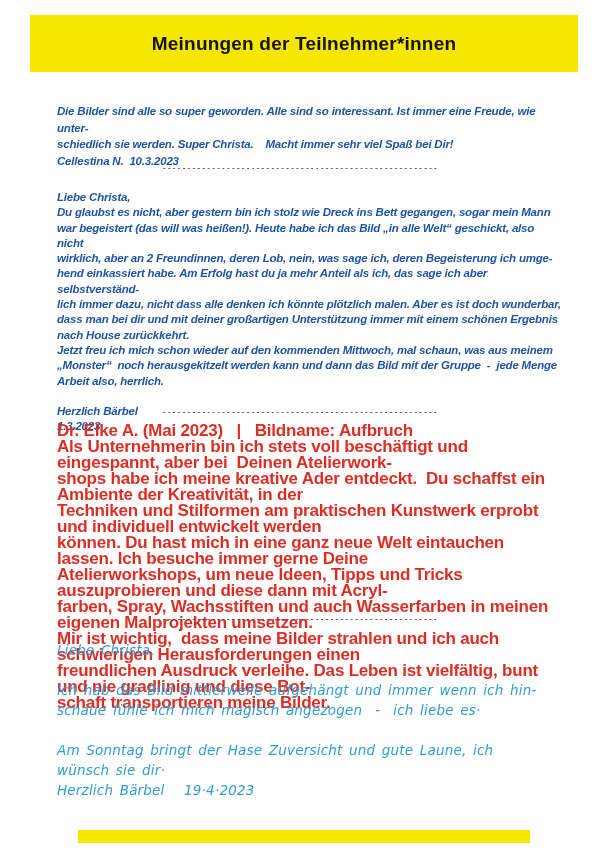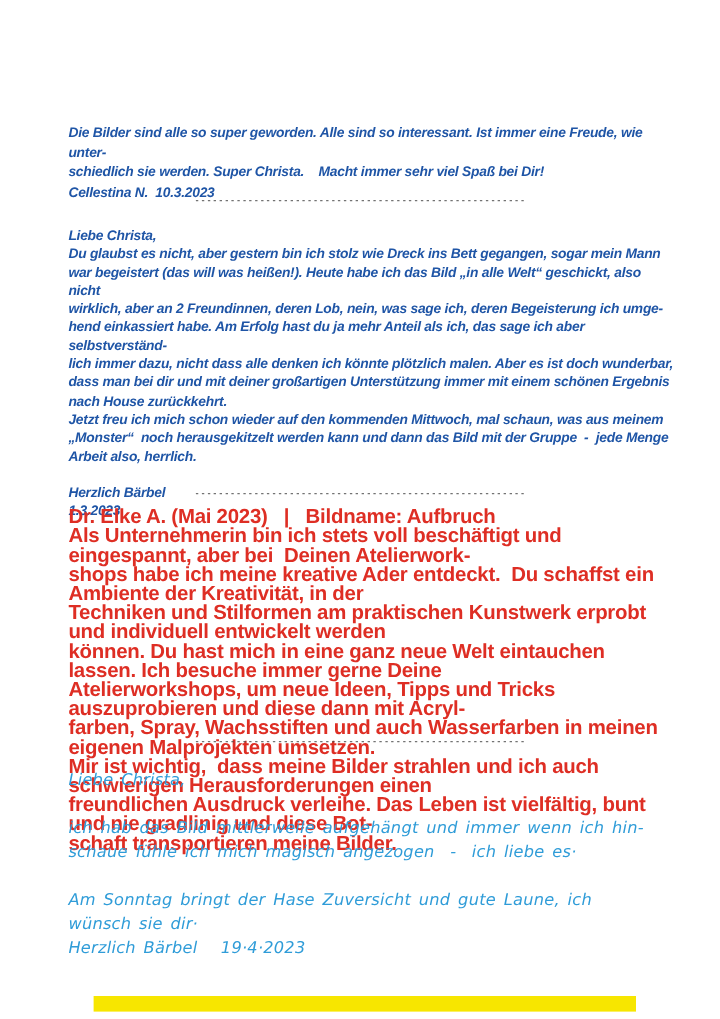--- a/index.html
+++ b/index.html
@@ -75,20 +75,23 @@
     left:78px;top:830px;
     width:452px;height:13px;
     background:#F7E600;
   }
 </style>
 </head>
 <body>
 
 <div class="page">
 
+  <div class="banner">
+    <span class="title">Meinungen der Teilnehmer*innen</span>
+  </div>
 
   <div class="txt blue b1">Die Bilder sind alle so super geworden. Alle sind so interessant. Ist immer eine Freude, wie unter-
 schiedlich sie werden. Super Christa.    Macht immer sehr viel Spaß bei Dir!
 Cellestina N.  10.3.2023</div>
 
   <div class="sep s1">--------------------------------------------------------</div>
 
   <div class="txt blue b2">Liebe Christa,
 Du glaubst es nicht, aber gestern bin ich stolz wie Dreck ins Bett gegangen, sogar mein Mann
 war begeistert (das will was heißen!). Heute habe ich das Bild „in alle Welt“ geschickt, also nicht

